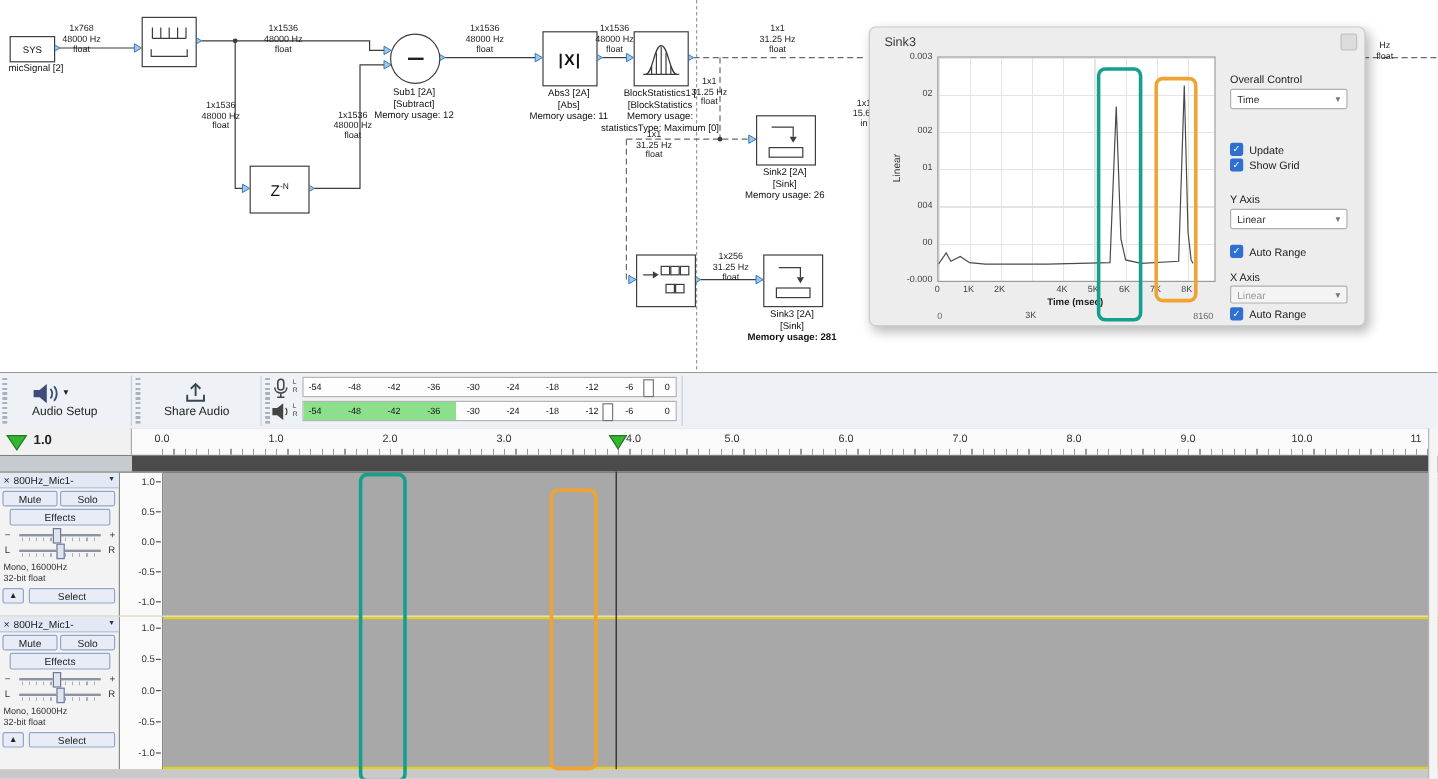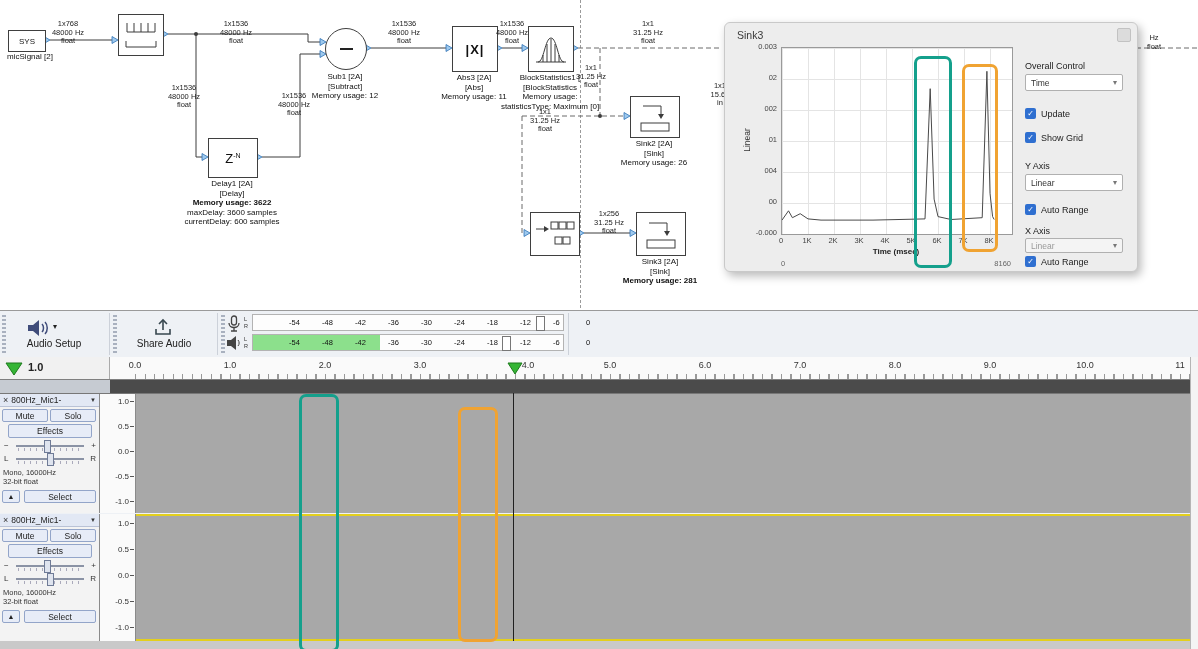--- a/index.html
+++ b/index.html
@@ -49,21 +49,21 @@
   .hl.orange{border-color:#f0a332;}
   
   #aud{position:absolute;left:0;top:310px;width:1198px;height:339px;background:#eef1f5;border-top:1px solid #9a9a9a;box-sizing:border-box;}
   #atoolbar{position:absolute;left:0;top:0;width:1198px;height:46px;background:#eef1f5;border-bottom:1px solid #b8bdc5;}
   .grip{position:absolute;top:4px;width:4px;height:38px;background:repeating-linear-gradient(to bottom,#a9b1bf 0 2px,transparent 2px 4px);}
   .vsep{position:absolute;top:2px;width:1px;height:42px;background:#ccd1d9;}
   .tblabel{position:absolute;font-size:10px;color:#222;text-align:center;}
   .ascaret{font-size:8px;color:#222;}
   .meter-row{position:absolute;left:252px;width:312px;height:17px;background:#fdfdfd;border:1px solid #b3b3b3;box-sizing:border-box;}
   .mgreen{position:absolute;left:0;top:0;width:127px;height:100%;background:#8ce08c;}
-  .mnum{position:absolute;top:3px;font-size:7.5px;color:#111;margin-left:32px;}
+  .mnum{position:absolute;top:3px;font-size:7.5px;color:#111;}
   .mhandle{position:absolute;top:1px;width:7px;height:13px;background:#fff;border:1px solid #777;}
   .lr{position:absolute;font-size:5.5px;color:#333;line-height:6px;}
   #ruler{position:absolute;left:0;top:46px;width:1198px;height:23px;background:#fafafa;border-bottom:1px solid #808080;box-sizing:border-box;}
   #rulerleft{position:absolute;left:0;top:0;width:110px;height:100%;background:#f1f1f1;border-right:1px solid #aaa;box-sizing:border-box;}
   #posdisp{position:absolute;left:28px;top:4px;font-size:11px;font-weight:bold;color:#222;}
   #rticks{position:absolute;left:0;top:0;width:100%;height:100%;}
   .rtick{position:absolute;top:3px;font-size:9px;color:#333;transform:translateX(-50%);}
   #minorticks{position:absolute;left:135px;right:8px;bottom:0;height:5px;
      background:repeating-linear-gradient(to right,#999 0 1px,transparent 1px 9.5px);}
   #strip{position:absolute;left:0;top:69px;width:1198px;height:13px;background:#c6cbd2;}
@@ -155,27 +155,20 @@
   <div class="blk" style="left:118px;top:14px;width:44px;height:40px;">
     <svg width="40" height="36" viewBox="0 0 40 36" stroke="#3c3c3c" fill="none">
       <path d="M6,15 H34 M6,15 V6 M13,15 V6 M20,15 V6 M27,15 V6 M34,15 V6"></path>
       <path d="M5,24 V30 H35 V24"></path>
     </svg>
   </div>
 
   <div class="blk" style="left:208px;top:138px;width:48px;height:38px;">
     <span class="dsym"><span>Z</span><sup>-N</sup></span>
   </div>
-  <div class="blabel" style="left:177px;top:179px;width:110px;">
-      <div>Delay1 [2A]</div>
-      <div>[Delay]</div>
-      <div style="font-weight: bold;">Memory usage: 3622</div>
-      <div>maxDelay: 3600 samples</div>
-      <div>currentDelay: 600 samples</div>
-    </div>
 
   <div class="blk round" style="left:325px;top:28px;width:40px;height:40px;">
     <div class="minus"></div>
   </div>
   <div class="blabel" style="left:305px;top:72px;width:80px;">
       <div>Sub1 [2A]</div>
       <div>[Subtract]</div>
       <div>Memory usage: 12</div>
     </div>
 
@@ -311,21 +304,21 @@
     <div class="ylab">Linear</div>
     <div class="xlab">Time (msec)</div>
     <div class="xrange">
       <span>0</span>
       <span>8160</span>
     </div>
     <div class="clab" style="top:38px;">Overall Control</div>
     <div class="sel" style="top:51px;">
         <span>Time</span>
       </div>
-    <div class="chk" style="top:85px;">
+    <div class="chk" style="top:96px;">
       <span class="box"></span>
       <span>Update</span>
     </div>
     <div class="chk" style="top:109px;">
       <span class="box"></span>
       <span>Show Grid</span>
     </div>
     <div class="clab" style="top:138px;">Y Axis</div>
     <div class="sel" style="top:151px;">
         <span>Linear</span>
@@ -345,21 +338,21 @@
   <span class="ytick" style="top: 19px;">0.003</span>
       <span class="ytick" style="top: 50px;">02</span>
       <span class="ytick" style="top: 81px;">002</span>
       <span class="ytick" style="top: 112px;">01</span>
       <span class="ytick" style="top: 143px;">004</span>
       <span class="ytick" style="top: 174px;">00</span>
       <span class="ytick" style="top: 205px;">-0.000</span>
       <span class="xtick" style="left: 56px;">0</span>
       <span class="xtick" style="left: 82px;">1K</span>
       <span class="xtick" style="left: 108px;">2K</span>
-      <span class="xtick" style="left: 134px;">3K</span>
+      <span class="xtick" style="left: 134px; margin-top: 22px;">3K</span>
       <span class="xtick" style="left: 160px;">4K</span>
       <span class="xtick" style="left: 186px;">5K</span>
       <span class="xtick" style="left: 212px;">6K</span>
       <span class="xtick" style="left: 238px;">7K</span>
       <span class="xtick" style="left: 264px;">8K</span>
     </div>
 </div>
 
 <div id="aud">
   <div id="atoolbar">

